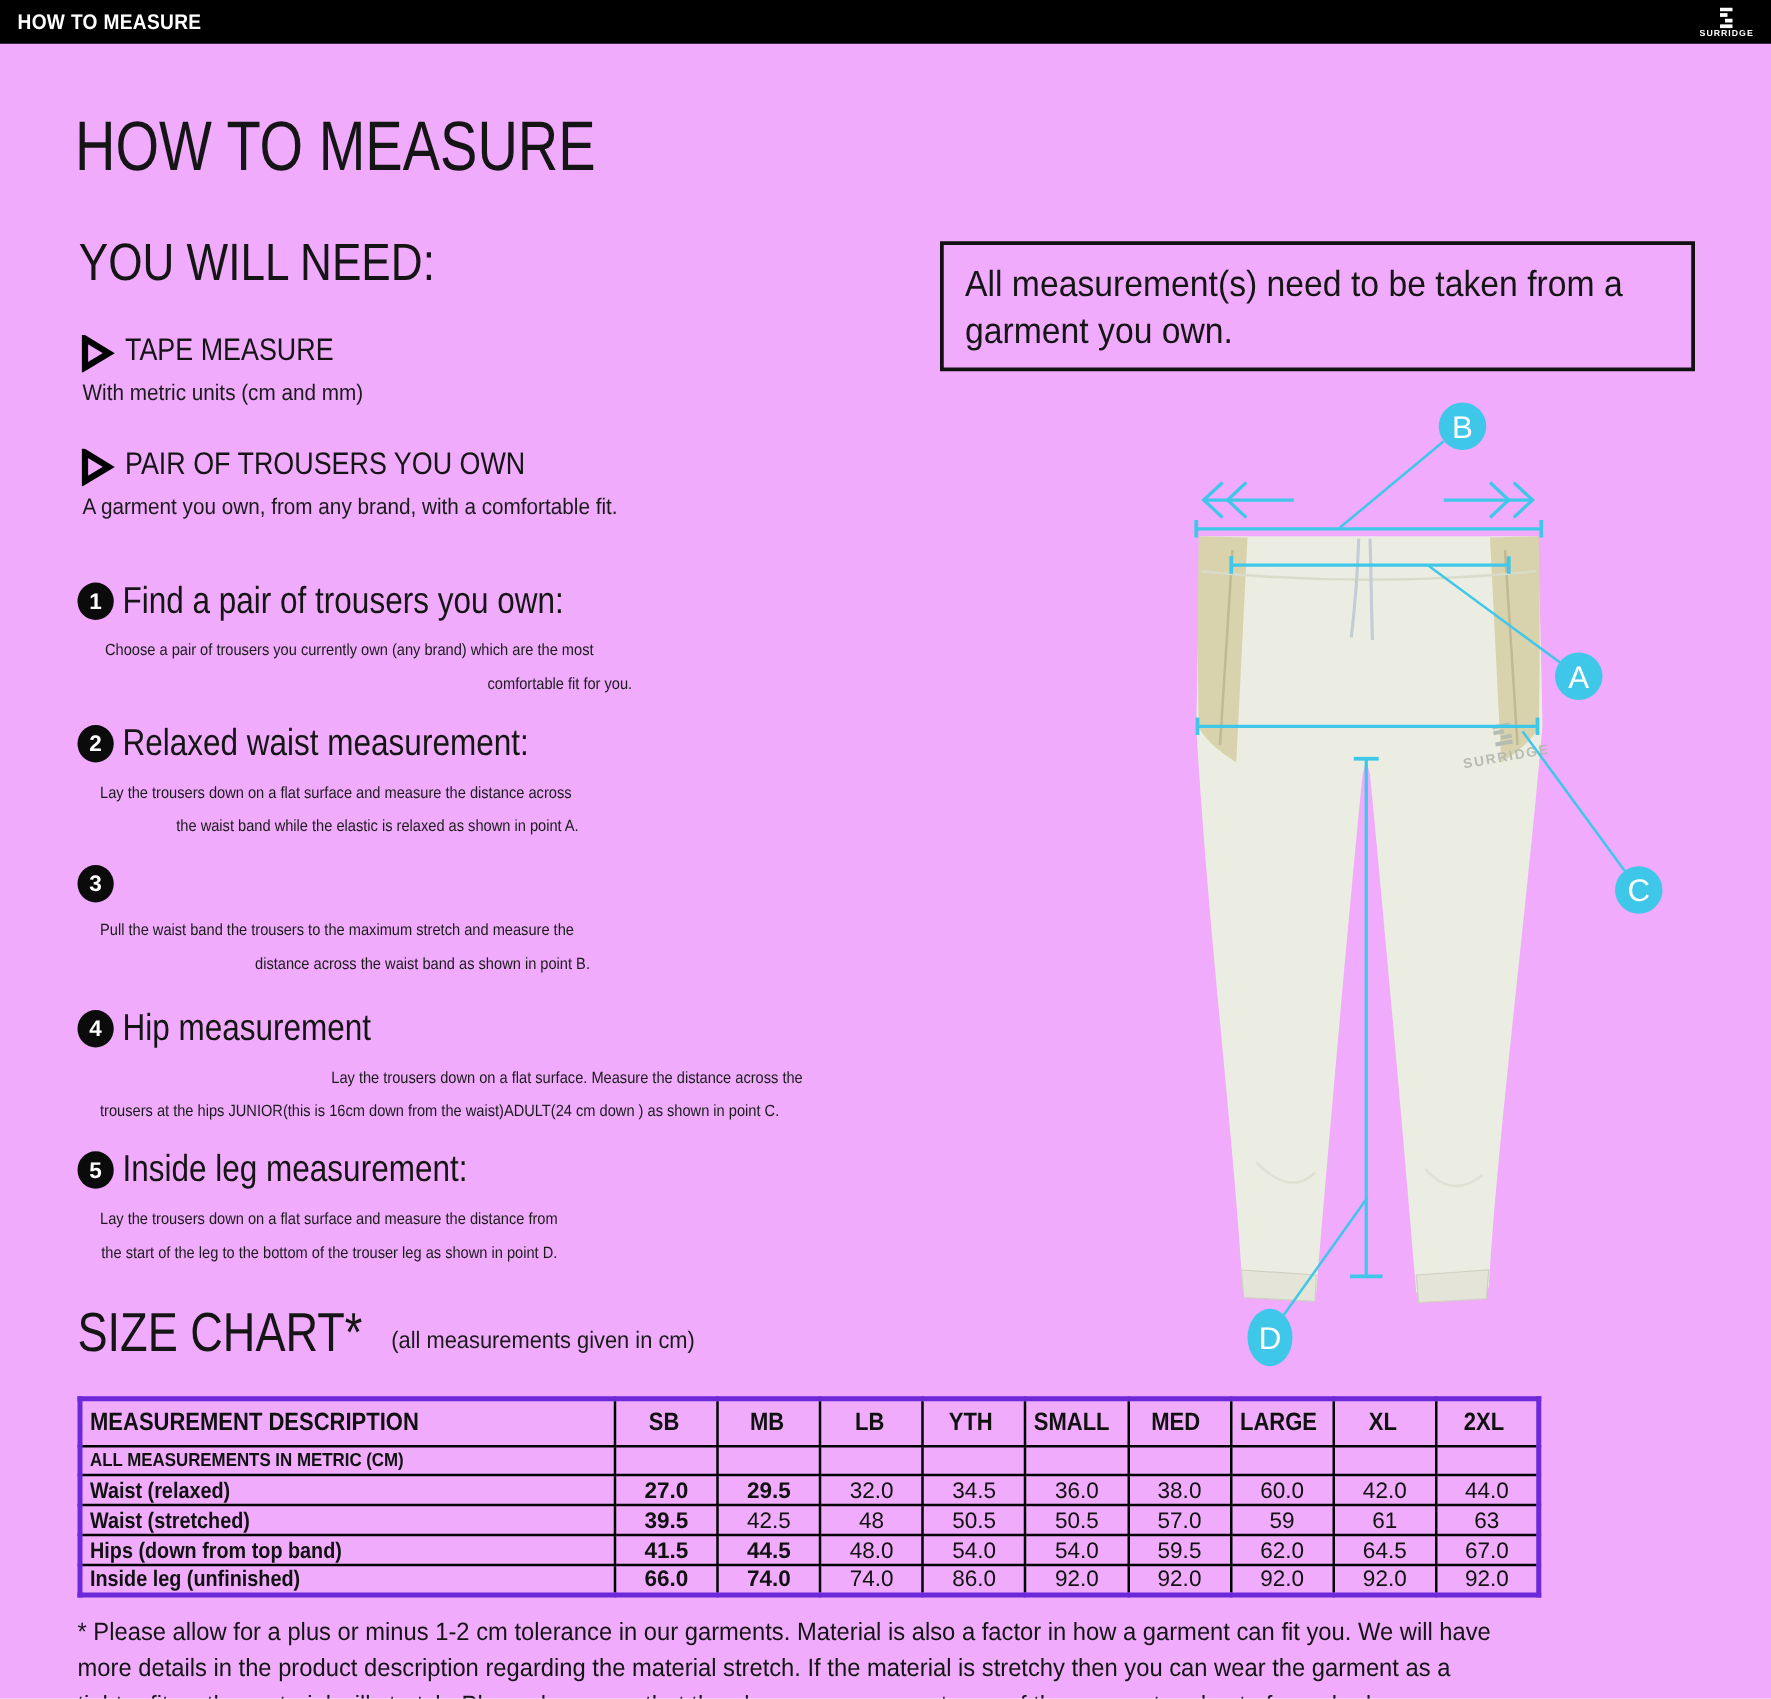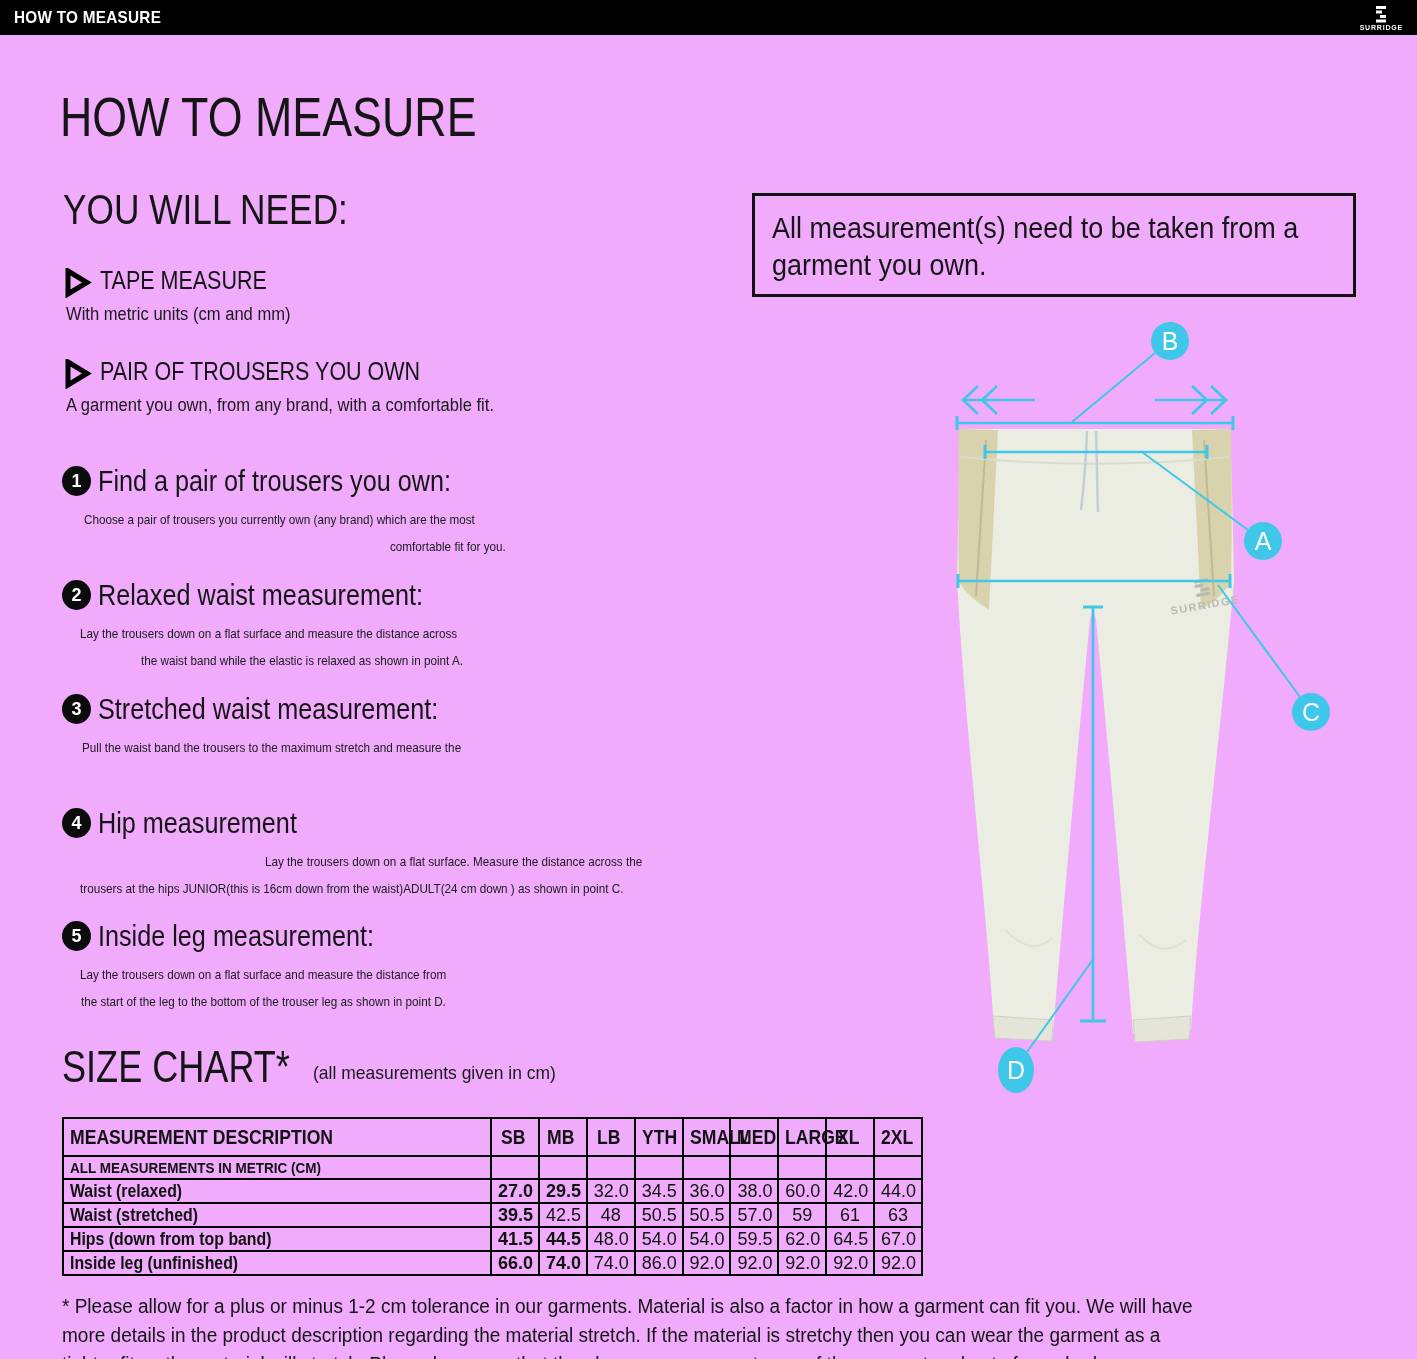--- a/index.html
+++ b/index.html
@@ -41,22 +41,22 @@
            box-sizing:border-box;padding:14px 17px;font-size:29px;line-height:37px;color:#151515;}
   .callout .cond{transform:scaleX(.93);}
 
   .figure{position:absolute;left:900px;top:310px;width:460px;height:790px;}
 
   .sizechart-head{position:absolute;left:62px;top:1042px;font-size:44px;color:#151515;}
   .sizechart-head .cond{transform:scaleX(.82);}
   .sizechart-sub{position:absolute;left:313px;top:1062px;font-size:19px;color:#1a1a1a;}
   .sizechart-sub .cond{transform:scaleX(.92);}
 
-  table.sizes{position:absolute;left:62px;top:1117px;width:861px;border-collapse:collapse;
-              border:1px solid #6d28d9;table-layout:fixed;}
+  table.sizes{position:absolute;left:62px;top:1117px;width:1171px;border-collapse:collapse;
+              border:4px solid #6d28d9;table-layout:fixed;}
   table.sizes th,table.sizes td{border:2px solid #000;padding:0 6px;box-sizing:border-box;}
   table.sizes th{height:38px;font-size:20px;text-align:center;}
   table.sizes th:first-child{text-align:left;width:428px;}
   table.sizes th .cond{transform:scaleX(.88);}
   tr.metric td{height:23px;font-size:15px;font-weight:bold;}
   tr.metric td .cond{transform:scaleX(.9);}
   tr.datarow td{height:24px;font-size:18px;text-align:center;}
   tr.datarow td.rowlabel{text-align:left;font-weight:bold;font-size:18px;}
   tr.datarow td.rowlabel .cond{transform:scaleX(.88);}
   td.b{font-weight:bold;}
@@ -126,24 +126,24 @@
     </div>
     <div class="step-body">
       <div><span class="cond">Lay the trousers down on a flat surface and measure the distance across</span></div>
       <div><span class="cond">the waist band while the elastic is relaxed as shown in point A.</span></div>
     </div>
   </div>
 
   <div class="step" style="top:692px;">
     <div class="step-head">
       <div class="step-num">3</div>
-      <div class="step-title"><span class="cond">Stretched waist measurement:</span></div>
     </div>
     <div class="step-body">
       <div><span class="cond">Pull the waist band the trousers to the maximum stretch and measure the</span></div>
+      <div><span class="cond">distance across the waist band as shown in point B.</span></div>
     </div>
   </div>
 
   <div class="step" style="top:806px;">
     <div class="step-head">
       <div class="step-num">4</div>
       <div class="step-title"><span class="cond">Hip measurement</span></div>
     </div>
     <div class="step-body">
       <div><span class="cond">Lay the trousers down on a flat surface. Measure the distance across the</span></div>

